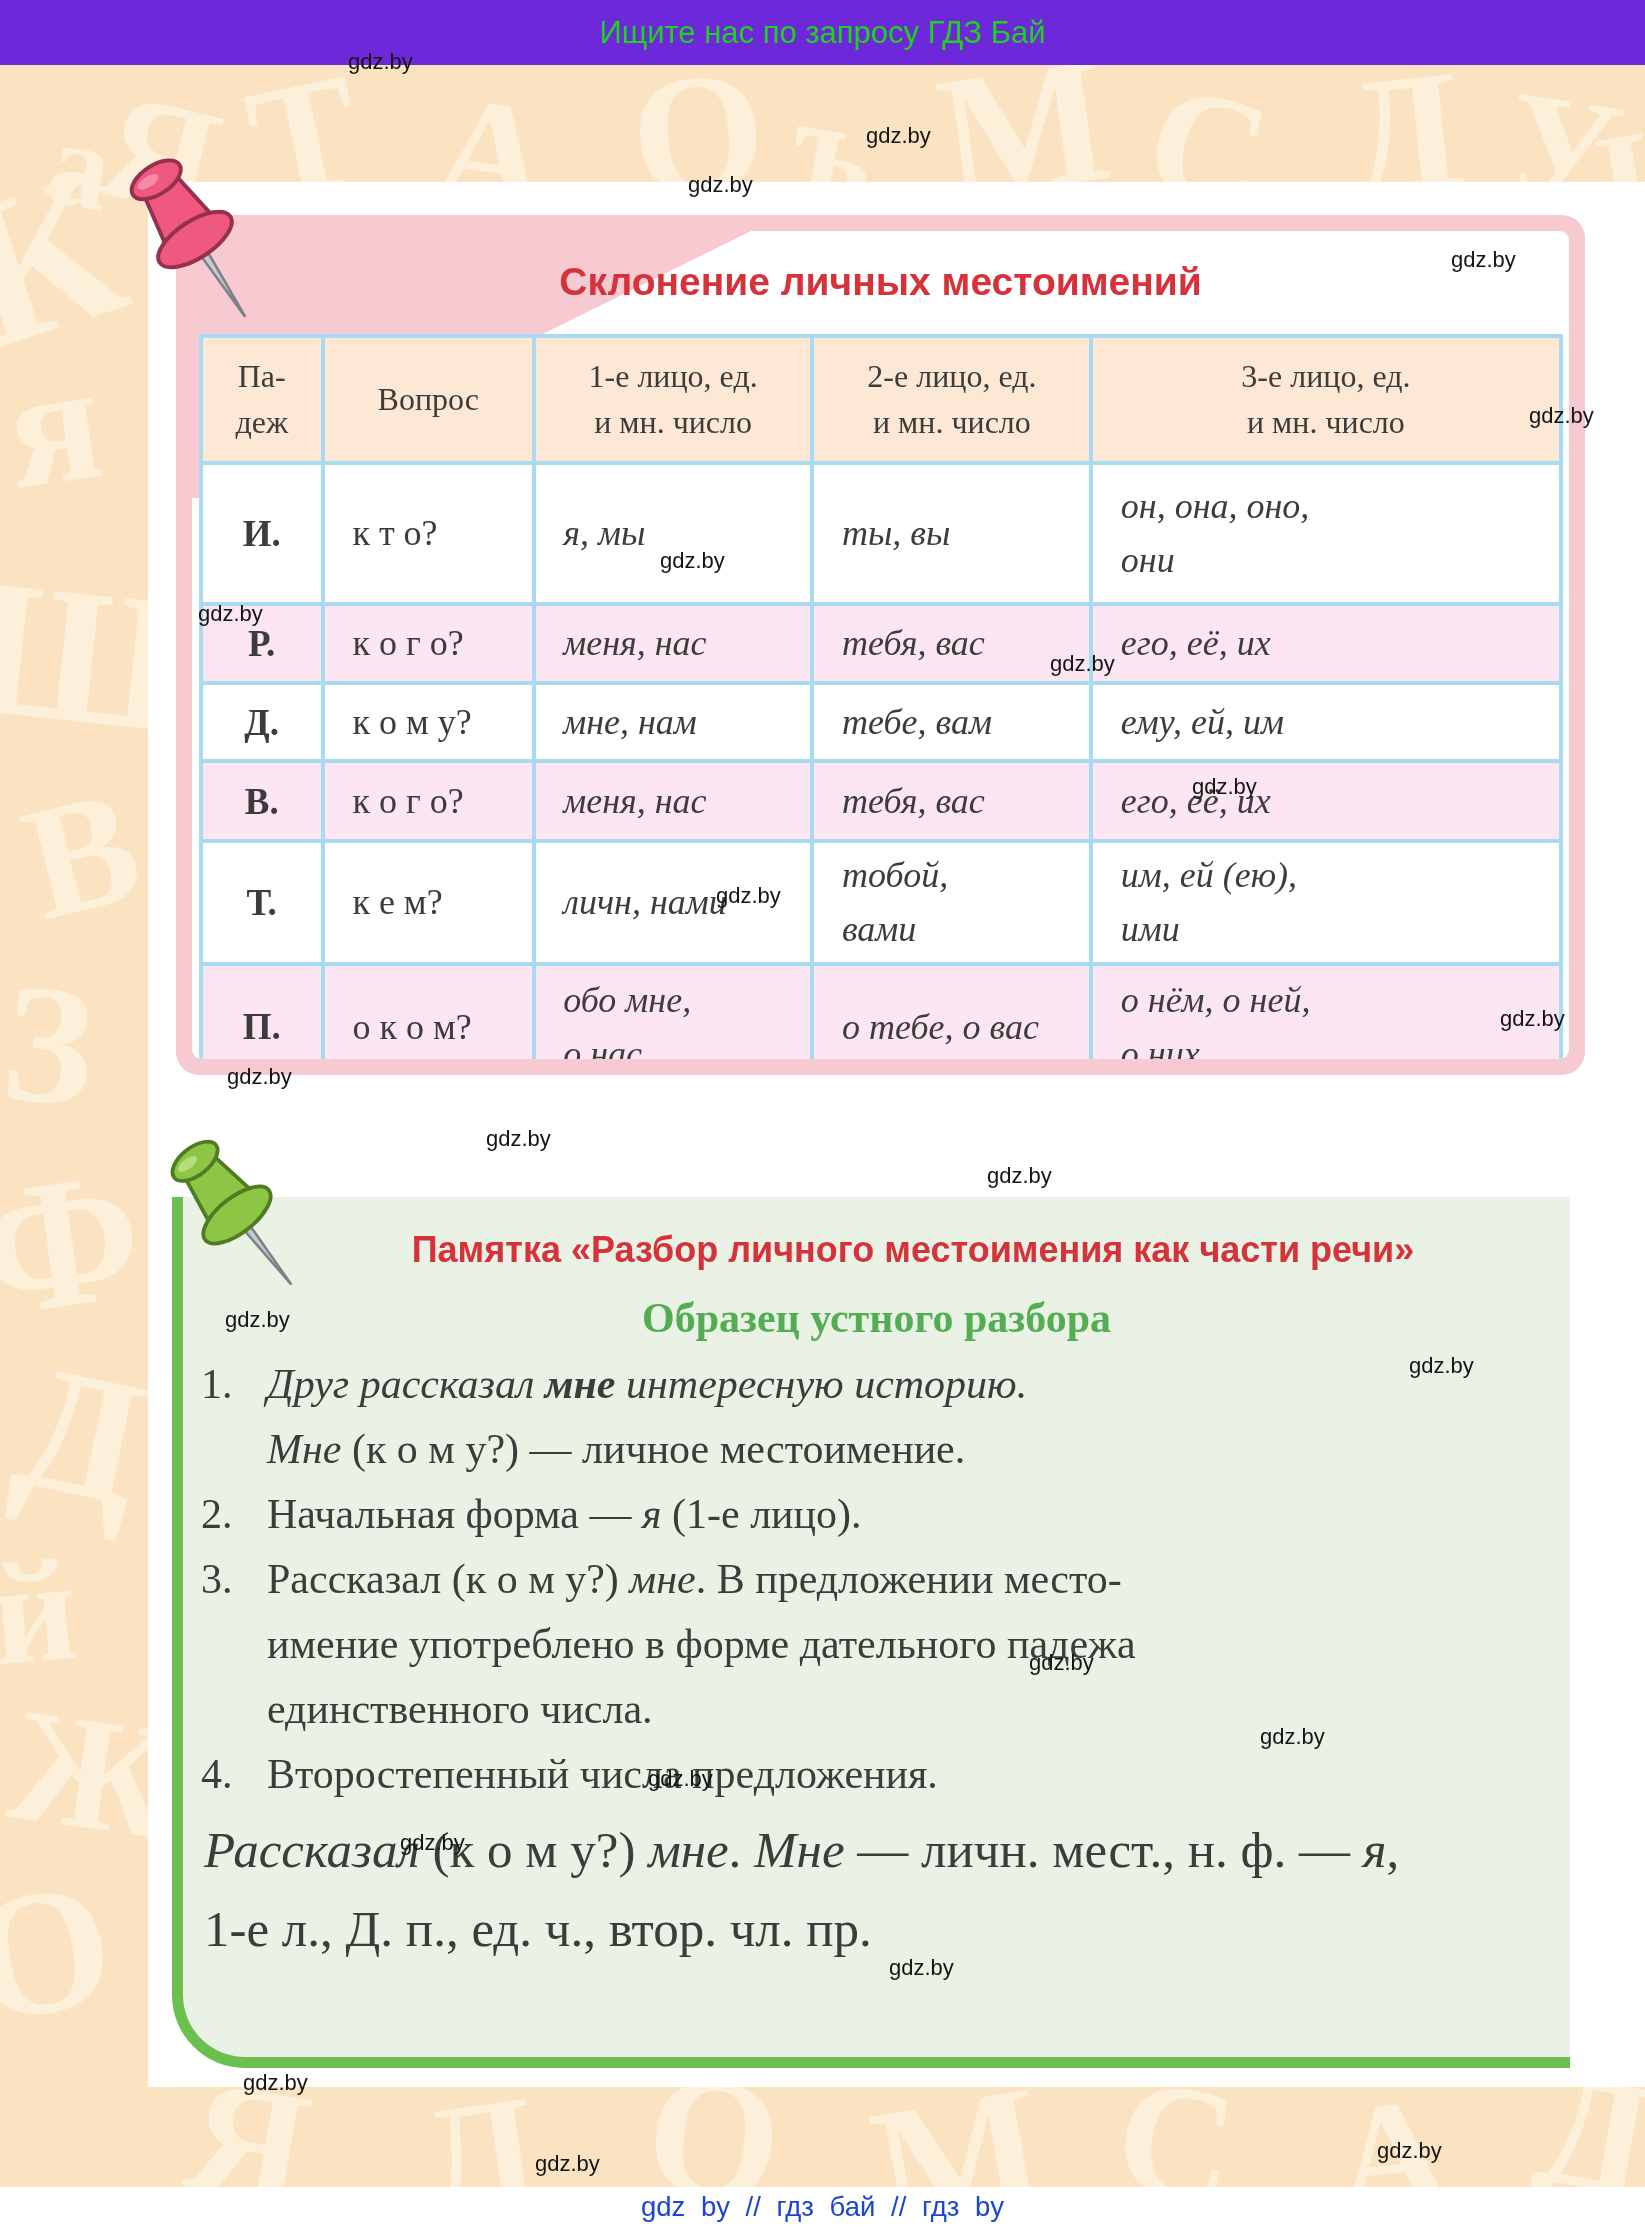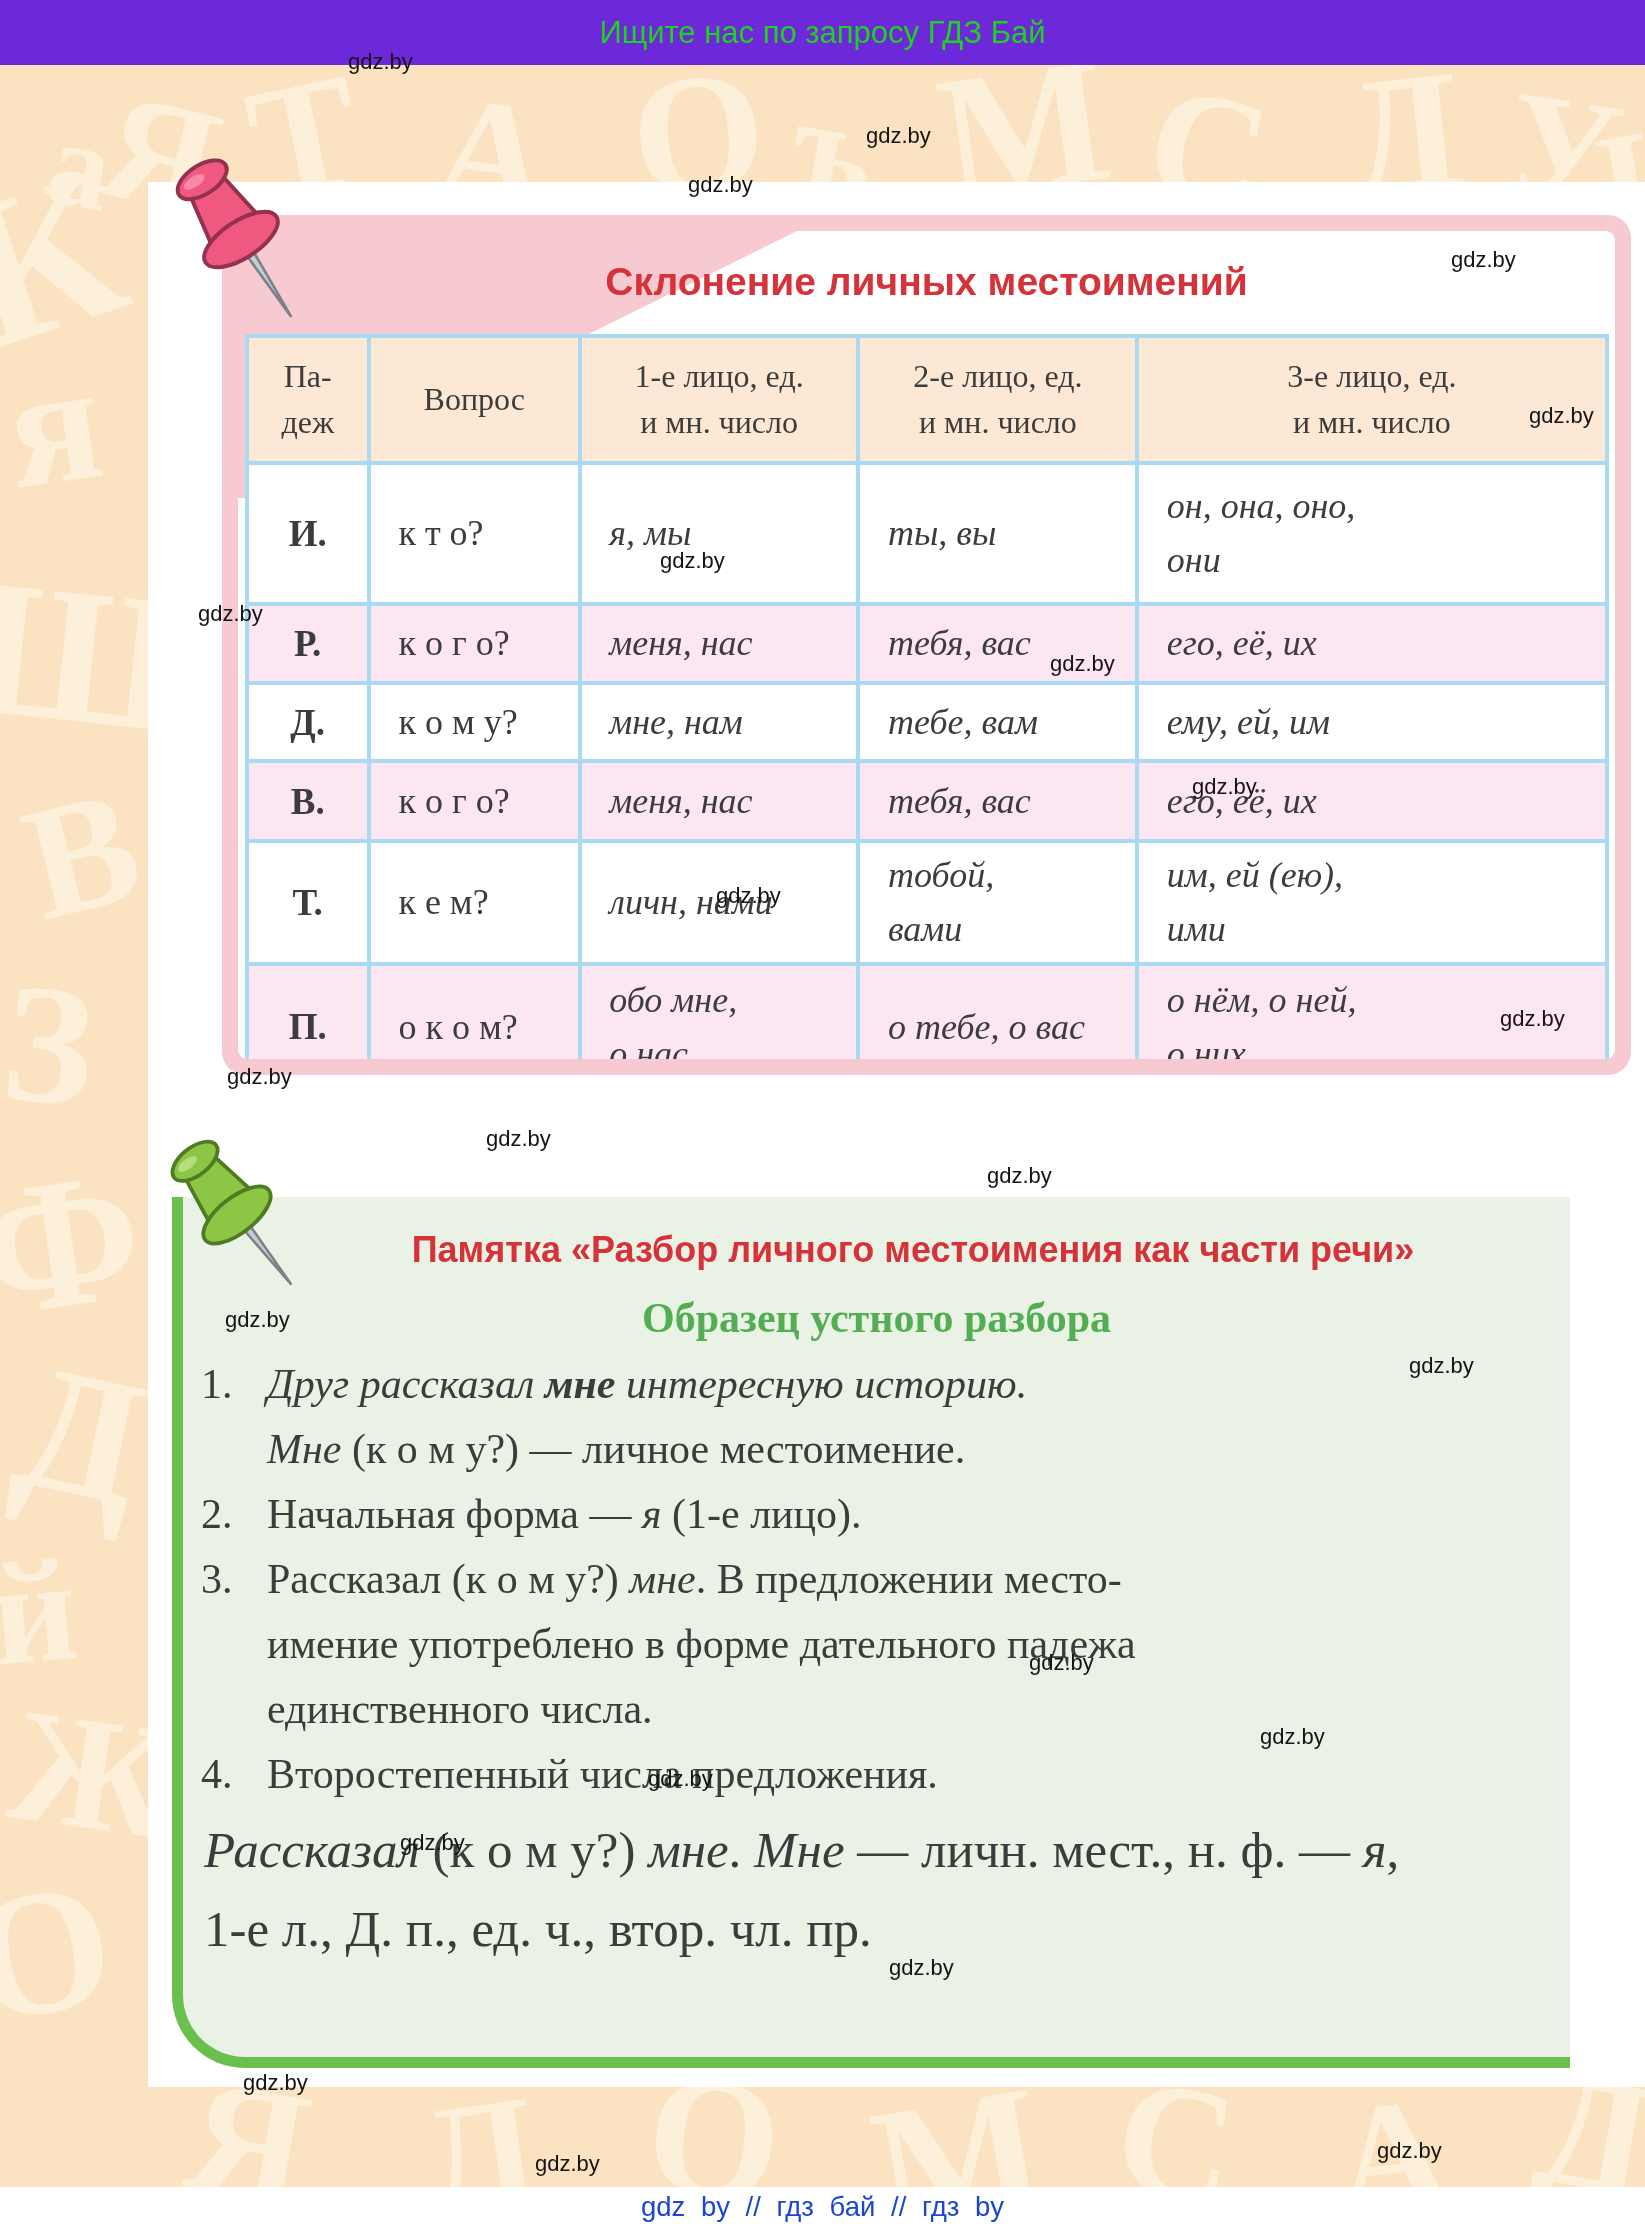--- a/index.html
+++ b/index.html
@@ -18,21 +18,21 @@
   
   .bottom-strip{position:absolute;bottom:0;left:0;width:100%;height:40px;background:#ffffff;z-index:3;
                 display:flex;align-items:center;justify-content:center;}
   .bottom-strip span{font-family:"Liberation Sans",sans-serif;font-size:27.5px;color:#1b46cf;word-spacing:8px;}
 
   
   .page{position:absolute;left:148px;top:182px;right:0;bottom:140px;background:#ffffff;z-index:2;}
 
   
   .pink-card{position:absolute;left:28px;top:33px;width:1409px;height:860px;
-             background:#f7cad2;border-radius:23px;margin-left:46px;}
+             background:#f7cad2;border-radius:23px;}
   .pink-inner{position:absolute;inset:16px;background:#ffffff;border-radius:9.7px;overflow:hidden;}
   .wedge{position:absolute;left:0;top:0;width:559px;height:267px;background:#f7cad2;
          clip-path:polygon(0 0,100% 0,3.5% 100%,0 100%);z-index:1;}
   .card-title{position:absolute;top:29px;left:0;width:100%;margin:0;text-align:center;z-index:2;
               font-family:"Liberation Sans",sans-serif;font-weight:bold;font-size:39px;color:#d5323a;}
   .decl-table{position:absolute;left:6.5px;top:103px;width:1364px;z-index:2;
               border-collapse:collapse;table-layout:fixed;font-size:36px;}
   .decl-table th,.decl-table td{border:4.9px solid #a9daf1;white-space:pre-line;vertical-align:middle;
               background:#ffffff;padding:4.9px 11.3px;}
   .decl-table th{background:#fce8d4;font-weight:normal;font-size:32px;text-align:center;height:113px;line-height:1.45;}

